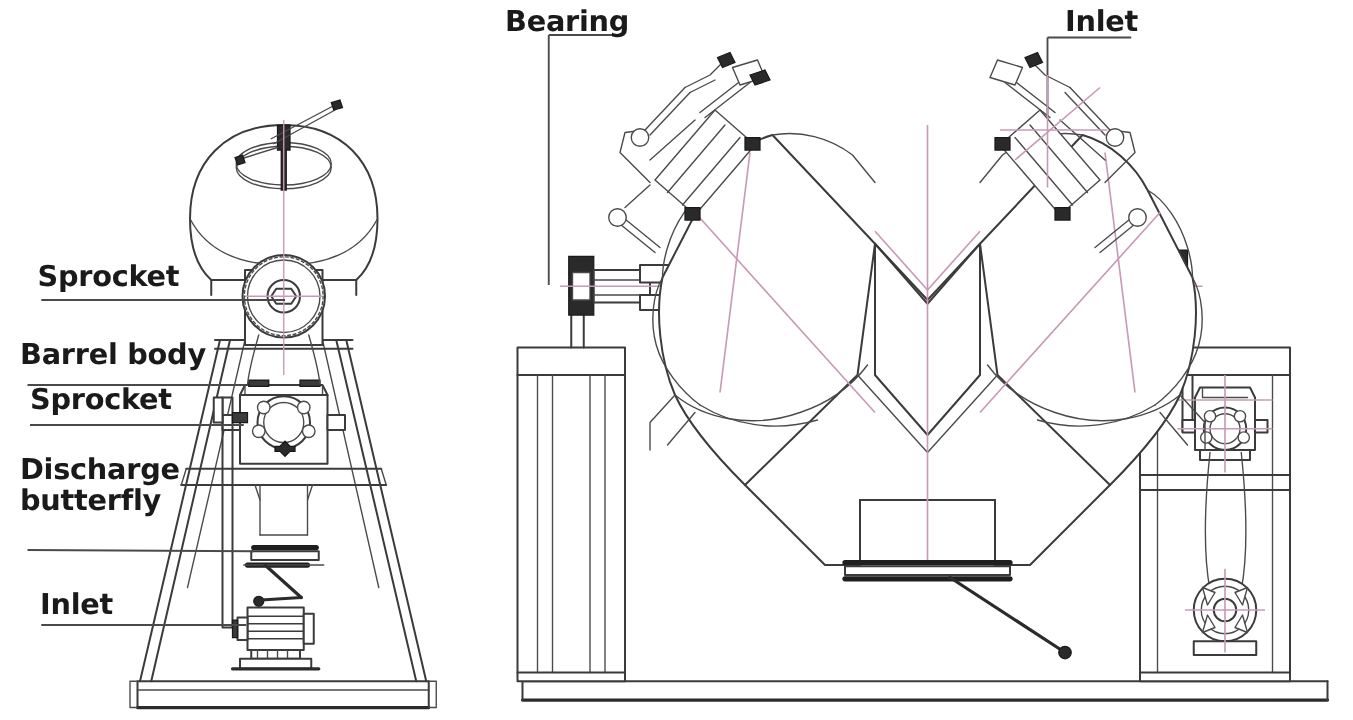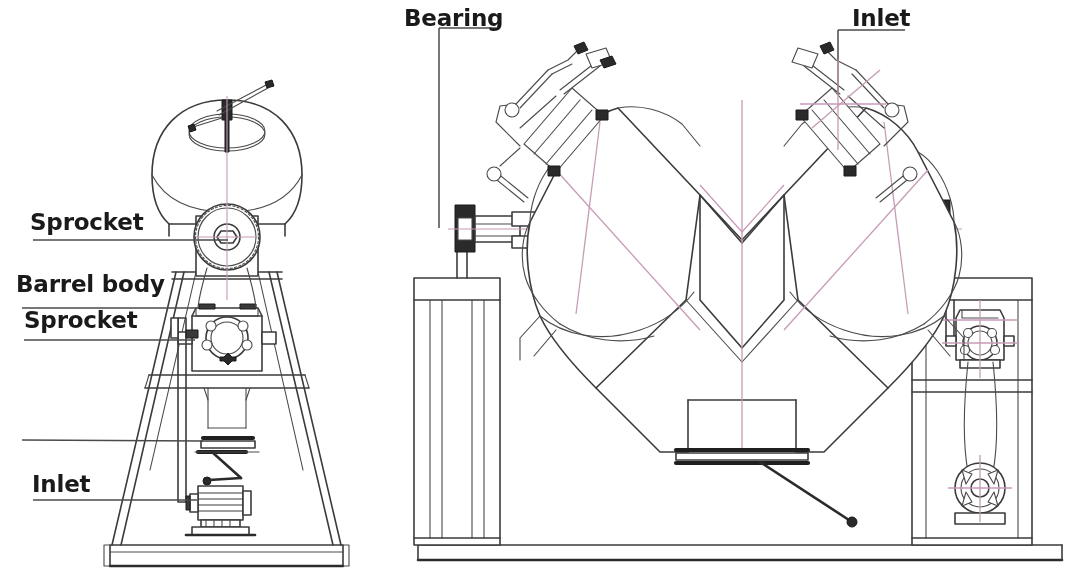--- a/index.html
+++ b/index.html
@@ -378,20 +378,22 @@
     </g>
   </svg>
 
   <div class="lbl sz24" style="left:16px;top:272px;">Barrel body</div>
 
   <div class="lbl sz24" style="left:30px;top:210px;">Sprocket</div>
 
   <div class="lbl sz24" style="left:24px;top:308px;">Sprocket</div>
 
   <div class="lbl sz24" style="left:16px;top:364px;">
+    <div>Discharge</div>
+    <div>butterfly</div>
   </div>
 
   <div class="lbl sz24" style="left:32px;top:472px;">Inlet</div>
 
   <div class="lbl sz24" style="left:404px;top:6px;text-align:right;">Bearing</div>
 
   <div class="lbl sz24" style="left:852px;top:6px;">Inlet</div>
 
 </div>
 

